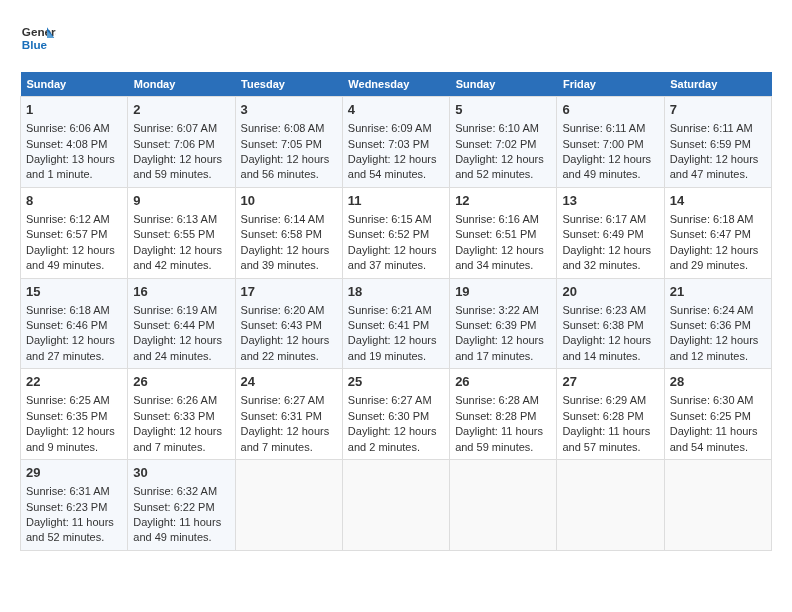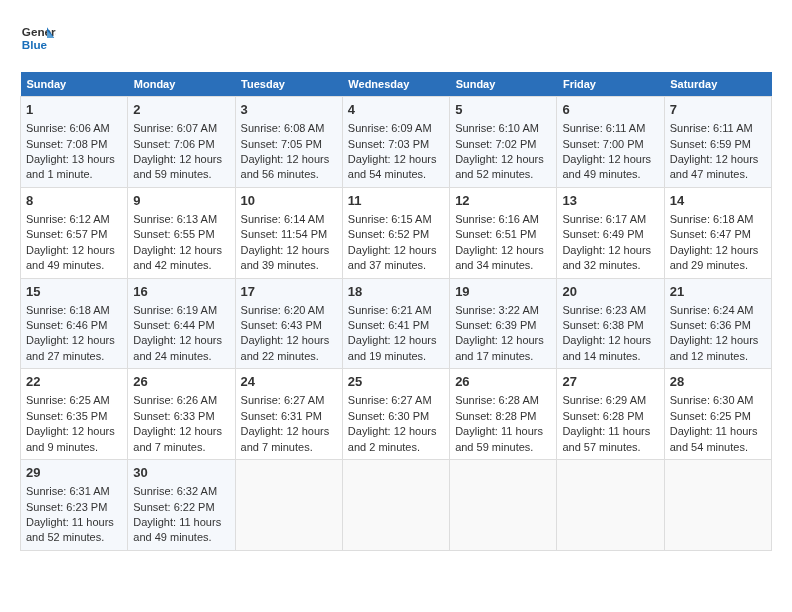--- a/index.html
+++ b/index.html
@@ -103,21 +103,21 @@
         <th>Sunday</th>
         <th>Friday</th>
         <th>Saturday</th>
       </tr>
   </thead>
   <tbody id="calendar-body">
   <tr>
         <td>
           <span class="day-num">1</span>
           <div>Sunrise: 6:06 AM</div>
-          <div>Sunset: 7:08 PM</div>
+          <div>Sunset: 4:08 PM</div>
           <div>Daylight: 13 hours</div>
           <div>and 1 minute.</div>
         </td>
         <td>
           <span class="day-num">2</span>
           <div>Sunrise: 6:07 AM</div>
           <div>Sunset: 7:06 PM</div>
           <div>Daylight: 12 hours</div>
           <div>and 59 minutes.</div>
         </td>
@@ -168,21 +168,21 @@
         <td>
           <span class="day-num">9</span>
           <div>Sunrise: 6:13 AM</div>
           <div>Sunset: 6:55 PM</div>
           <div>Daylight: 12 hours</div>
           <div>and 42 minutes.</div>
         </td>
         <td>
           <span class="day-num">10</span>
           <div>Sunrise: 6:14 AM</div>
-          <div>Sunset: 11:54 PM</div>
+          <div>Sunset: 6:58 PM</div>
           <div>Daylight: 12 hours</div>
           <div>and 39 minutes.</div>
         </td>
         <td>
           <span class="day-num">11</span>
           <div>Sunrise: 6:15 AM</div>
           <div>Sunset: 6:52 PM</div>
           <div>Daylight: 12 hours</div>
           <div>and 37 minutes.</div>
         </td>

